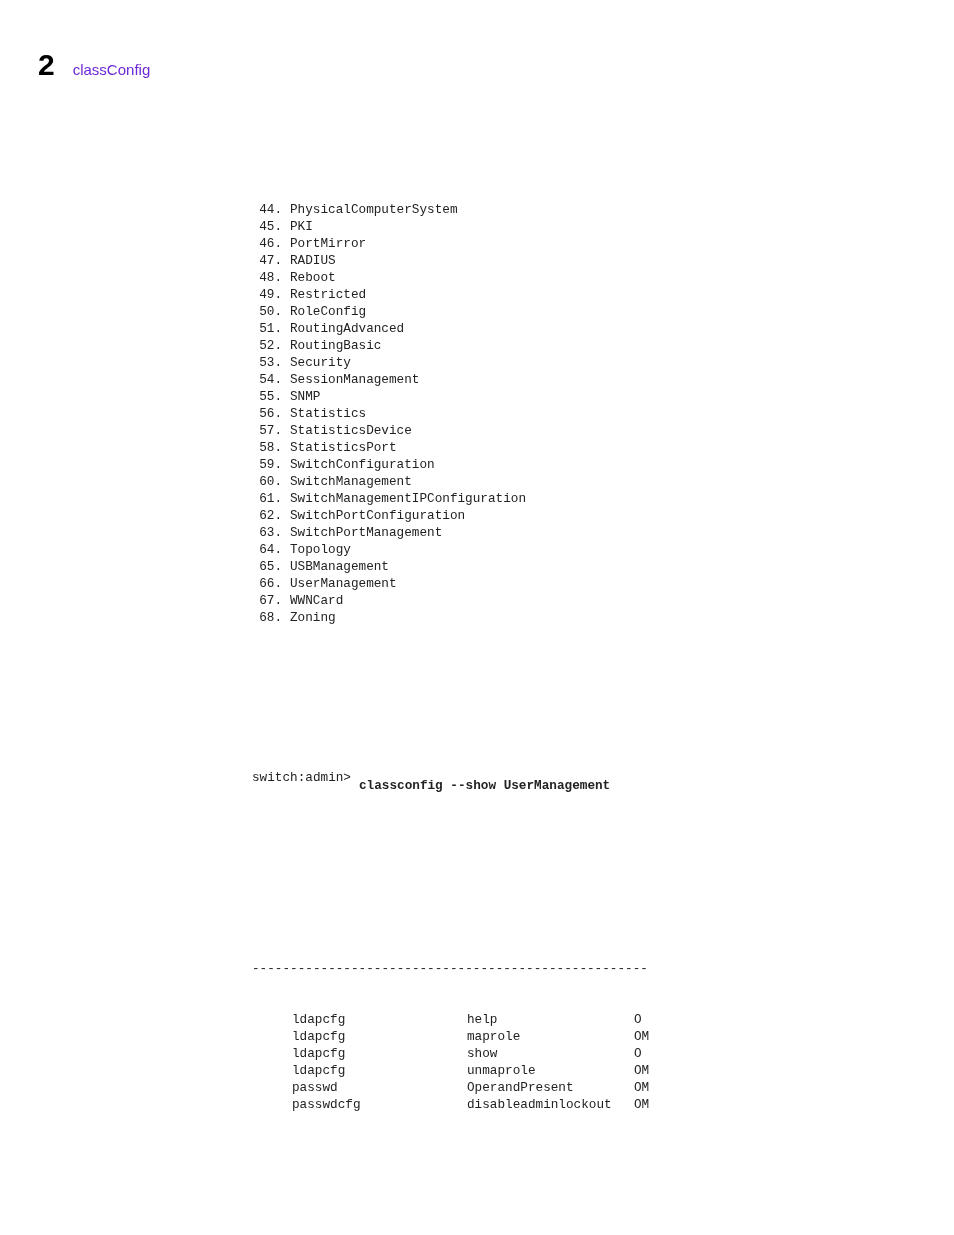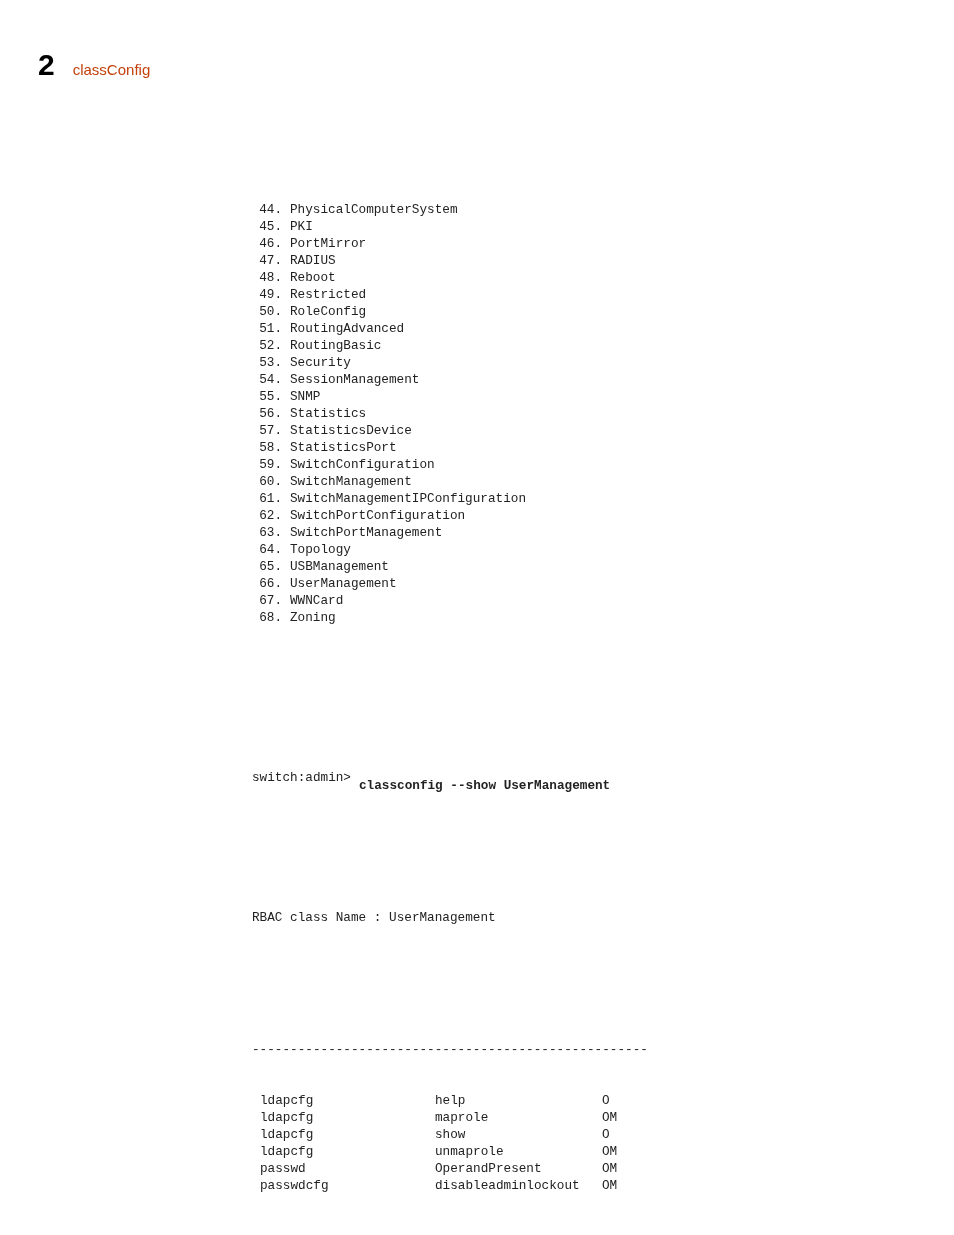--- a/index.html
+++ b/index.html
@@ -26,21 +26,21 @@
     }
     .chapter-num {
       font-size: 30px;
       font-weight: 700;
       margin-right: 18px;
       line-height: 1;
     }
     .section-name {
       font-size: 15px;
       font-weight: 400;
-      color: #c2410c;
+      color: #6d28d9;
     }
     .body {
       margin-left: 214px;
       font-family: "Courier New", Courier, monospace;
       font-size: 12.7px;
       line-height: 17px;
       color: #222;
       white-space: pre;
     }
     .list-line {
@@ -57,21 +57,21 @@
     .cmd-block { margin-top: 58px; }
     .cmd-line { display: flex; font-family: Liberation Mono, monospace; }
     .cmd-prompt { }
     .cmd-bold { font-weight: 700; margin-left: 8px; margin-top: 8px; }
     .rbac-line { margin-top: 30px; }
     .table-block { margin-top: 30px; }
     .table-header { display: flex; padding-left: 8px; }
     .th1 { width: 175px; }
     .th2 { width: 159px; }
     .th3 { }
-    .table-row { display: flex; padding-left: 8px; }
+    .table-row { display: flex; padding-left: 8px; margin-left: 32px; }
     .td1 { width: 175px; }
     .td2 { width: 167px; }
     .td3 { }
     
     .dash-rule {
       font-family: "Courier New", Courier, monospace;
       letter-spacing: 0;
       overflow: hidden;
       width: 440px;
       color:#222;
@@ -91,21 +91,20 @@
 
     <div id="rbac-list"><div class="list-line"><span class="num-col">44.</span><span class="name-col">PhysicalComputerSystem</span></div><div class="list-line"><span class="num-col">45.</span><span class="name-col">PKI</span></div><div class="list-line"><span class="num-col">46.</span><span class="name-col">PortMirror</span></div><div class="list-line"><span class="num-col">47.</span><span class="name-col">RADIUS</span></div><div class="list-line"><span class="num-col">48.</span><span class="name-col">Reboot</span></div><div class="list-line"><span class="num-col">49.</span><span class="name-col">Restricted</span></div><div class="list-line"><span class="num-col">50.</span><span class="name-col">RoleConfig</span></div><div class="list-line"><span class="num-col">51.</span><span class="name-col">RoutingAdvanced</span></div><div class="list-line"><span class="num-col">52.</span><span class="name-col">RoutingBasic</span></div><div class="list-line"><span class="num-col">53.</span><span class="name-col">Security</span></div><div class="list-line"><span class="num-col">54.</span><span class="name-col">SessionManagement</span></div><div class="list-line"><span class="num-col">55.</span><span class="name-col">SNMP</span></div><div class="list-line"><span class="num-col">56.</span><span class="name-col">Statistics</span></div><div class="list-line"><span class="num-col">57.</span><span class="name-col">StatisticsDevice</span></div><div class="list-line"><span class="num-col">58.</span><span class="name-col">StatisticsPort</span></div><div class="list-line"><span class="num-col">59.</span><span class="name-col">SwitchConfiguration</span></div><div class="list-line"><span class="num-col">60.</span><span class="name-col">SwitchManagement</span></div><div class="list-line"><span class="num-col">61.</span><span class="name-col">SwitchManagementIPConfiguration</span></div><div class="list-line"><span class="num-col">62.</span><span class="name-col">SwitchPortConfiguration</span></div><div class="list-line"><span class="num-col">63.</span><span class="name-col">SwitchPortManagement</span></div><div class="list-line"><span class="num-col">64.</span><span class="name-col">Topology</span></div><div class="list-line"><span class="num-col">65.</span><span class="name-col">USBManagement</span></div><div class="list-line"><span class="num-col">66.</span><span class="name-col">UserManagement</span></div><div class="list-line"><span class="num-col">67.</span><span class="name-col">WWNCard</span></div><div class="list-line"><span class="num-col">68.</span><span class="name-col">Zoning</span></div></div>
 
     <div class="cmd-block">
       <div class="cmd-line">
         <span class="cmd-prompt">switch:admin&gt;</span>
         <span class="cmd-bold">classconfig --show UserManagement</span>
       </div>
     </div>
 
-    <div class="rbac-line">RBAC class Name : UserManagement</div>
 
     <div class="table-block">
       <div class="dash-rule">----------------------------------------------------</div>
       <div id="perm-rows"><div class="table-row"><span class="td1">ldapcfg</span><span class="td2">help</span><span class="td3">O</span></div><div class="table-row"><span class="td1">ldapcfg</span><span class="td2">maprole</span><span class="td3">OM</span></div><div class="table-row"><span class="td1">ldapcfg</span><span class="td2">show</span><span class="td3">O</span></div><div class="table-row"><span class="td1">ldapcfg</span><span class="td2">unmaprole</span><span class="td3">OM</span></div><div class="table-row"><span class="td1">passwd</span><span class="td2">OperandPresent</span><span class="td3">OM</span></div><div class="table-row"><span class="td1">passwdcfg</span><span class="td2">disableadminlockout</span><span class="td3">OM</span></div></div>
     </div>
 
   </div>
 
 </div>
 

